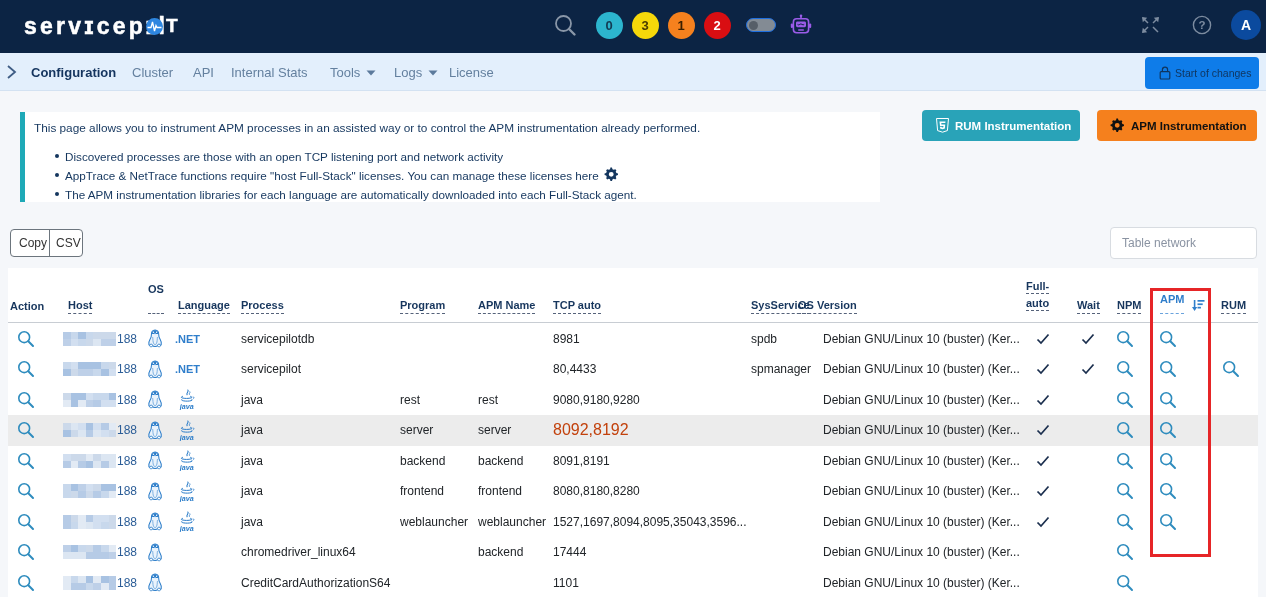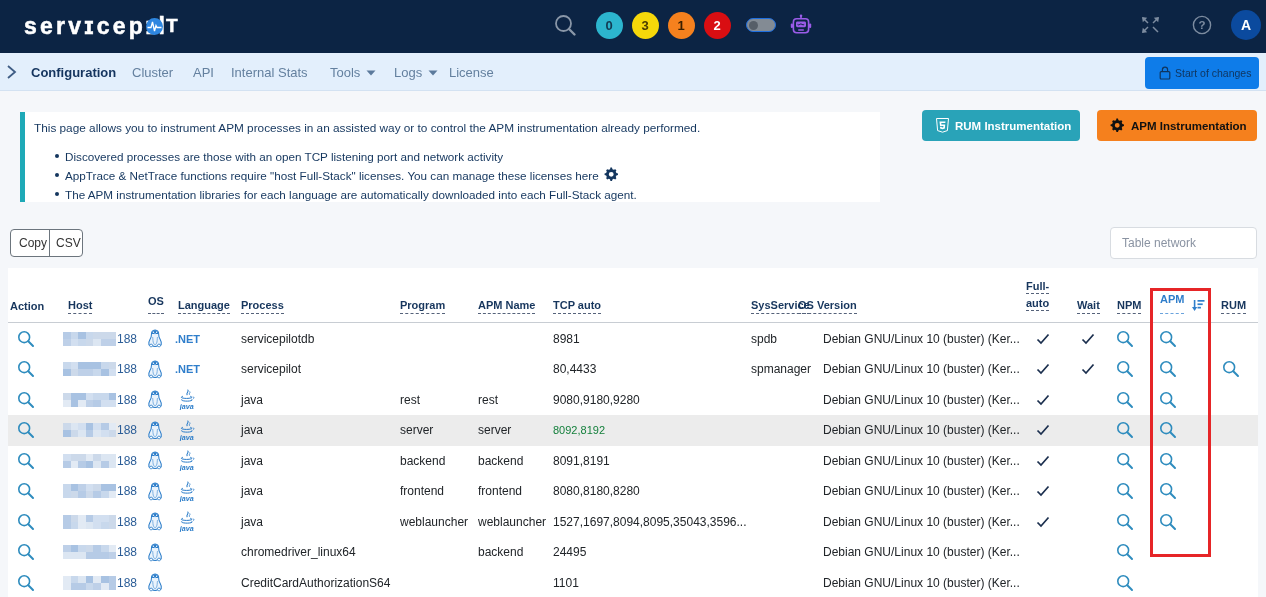--- a/index.html
+++ b/index.html
@@ -96,21 +96,21 @@
 <div style="position:absolute;left:10px;top:229px;width:73px;height:28px;background:#fff;border:1px solid #6c757d;border-radius:4px;box-sizing:border-box"></div>
 <div style="position:absolute;left:49px;top:229px;width:1px;height:28px;background:#6c757d"></div>
 <div style="position:absolute;left:19px;top:243px;transform:translateY(-50%);font-size:12px;color:#333;font-weight:normal;white-space:nowrap;">Copy</div>
 <div style="position:absolute;left:56px;top:243px;transform:translateY(-50%);font-size:12px;color:#333;font-weight:normal;white-space:nowrap;">CSV</div>
 <div style="position:absolute;left:1110px;top:227px;width:147px;height:32px;background:#fff;border:1px solid #d8dce1;border-radius:4px;box-sizing:border-box"></div>
 <div style="position:absolute;left:1122px;top:243px;transform:translateY(-50%);font-size:12px;color:#8a93a2;font-weight:normal;white-space:nowrap;">Table network</div>
 <div style="position:absolute;left:8px;top:268px;width:1250px;height:329px;background:#fff"></div>
 <div style="position:absolute;left:8px;top:322px;width:1250px;height:1px;background:#c8cdd3"></div>
 <div style="position:absolute;left:10px;bottom:283px;font-size:11px;font-weight:bold;color:#17365d;padding-bottom:2px;white-space:nowrap">Action</div>
 <div style="position:absolute;left:68px;bottom:283px;font-size:11px;font-weight:bold;color:#17365d;border-bottom:1px dashed #55627a;padding-bottom:2px;white-space:nowrap">Host</div>
-<div style="position:absolute;left:148px;bottom:283px;font-size:11px;font-weight:bold;color:#17365d;border-bottom:1px dashed #55627a;padding-bottom:6px;white-space:nowrap">OS</div>
+<div style="position:absolute;left:148px;bottom:283px;font-size:11px;font-weight:bold;color:#17365d;border-bottom:1px dashed #55627a;padding-bottom:18px;white-space:nowrap">OS</div>
 <div style="position:absolute;left:178px;bottom:283px;font-size:11px;font-weight:bold;color:#17365d;border-bottom:1px dashed #55627a;padding-bottom:2px;white-space:nowrap">Language</div>
 <div style="position:absolute;left:241px;bottom:283px;font-size:11px;font-weight:bold;color:#17365d;border-bottom:1px dashed #55627a;padding-bottom:2px;white-space:nowrap">Process</div>
 <div style="position:absolute;left:400px;bottom:283px;font-size:11px;font-weight:bold;color:#17365d;border-bottom:1px dashed #55627a;padding-bottom:2px;white-space:nowrap">Program</div>
 <div style="position:absolute;left:478px;bottom:283px;font-size:11px;font-weight:bold;color:#17365d;border-bottom:1px dashed #55627a;padding-bottom:2px;white-space:nowrap">APM Name</div>
 <div style="position:absolute;left:553px;bottom:283px;font-size:11px;font-weight:bold;color:#17365d;border-bottom:1px dashed #55627a;padding-bottom:2px;white-space:nowrap">TCP auto</div>
 <div style="position:absolute;left:751px;bottom:283px;font-size:11px;font-weight:bold;color:#17365d;border-bottom:1px dashed #55627a;padding-bottom:2px;white-space:nowrap">SysService</div>
 <div style="position:absolute;left:798px;bottom:283px;font-size:11px;font-weight:bold;color:#17365d;border-bottom:1px dashed #55627a;padding-bottom:2px;white-space:nowrap">OS Version</div>
 <div style="position:absolute;left:1026px;top:280px;font-size:11px;font-weight:bold;color:#17365d;border-bottom:1px dashed #55627a;padding-bottom:1px;display:inline-block">Full-</div>
 <div style="position:absolute;left:1026px;top:297px;font-size:11px;font-weight:bold;color:#17365d;border-bottom:1px dashed #55627a;padding-bottom:1px;display:inline-block">auto</div>
 <div style="position:absolute;left:1077px;bottom:283px;font-size:11px;font-weight:bold;color:#17365d;border-bottom:1px dashed #55627a;padding-bottom:2px;white-space:nowrap">Wait</div>
@@ -320,21 +320,21 @@
 <path d="M9.6 0.6 C12 2.4 7.2 3.9 9.3 6.1" fill="none" stroke="#2a7cc9" stroke-width="1.1"></path>
 <path d="M11.7 2.4 C13.1 3.4 10.3 4.4 11.5 5.8" fill="none" stroke="#2a7cc9" stroke-width="0.8"></path>
 <path d="M5 7.3 C3.2 7.7 2.8 8.4 4.2 8.9 C6.2 9.6 11 9.6 13 8.9 C14.4 8.4 14 7.7 12.2 7.3" fill="none" stroke="#2a7cc9" stroke-width="1"></path>
 <path d="M4.2 10.2 C2.9 10.8 3.8 11.6 5.8 11.9 C8.2 12.3 11.2 12.2 13 11.7 C14.5 11.3 14.6 10.6 13.5 10.1" fill="none" stroke="#2a7cc9" stroke-width="1"></path>
 <path d="M14.8 7.8 C16.2 8.1 16.4 9 15.2 9.7" fill="none" stroke="#2a7cc9" stroke-width="0.8"></path>
 <text x="8.8" y="19.6" font-family="Liberation Sans,sans-serif" font-size="7.2" fill="#2a7cc9" text-anchor="middle" font-weight="bold" font-style="italic">java</text>
 </svg>
 <div style="position:absolute;left:241px;top:430.25px;transform:translateY(-50%);font-size:12px;color:#212529;font-weight:normal;white-space:nowrap;">java</div>
 <div style="position:absolute;left:400px;top:430.25px;transform:translateY(-50%);font-size:12px;color:#212529;font-weight:normal;white-space:nowrap;">server</div>
 <div style="position:absolute;left:478px;top:430.25px;transform:translateY(-50%);font-size:12px;color:#212529;font-weight:normal;white-space:nowrap;">server</div>
-<div style="position:absolute;left:553px;top:430.25px;transform:translateY(-50%);font-size:11px;color:#15803d;font-weight:normal;white-space:nowrap;">8092,8192</div>
+<div style="position:absolute;left:553px;top:430.25px;transform:translateY(-50%);font-size:16px;color:#c2410c;font-weight:normal;white-space:nowrap;">8092,8192</div>
 <div style="position:absolute;left:823px;top:430.25px;transform:translateY(-50%);font-size:12px;color:#212529;font-weight:normal;white-space:nowrap;">Debian GNU/Linux 10 (buster) (Ker...</div>
 <svg style="position:absolute;left:1036px;top:424.25px" width="14" height="12" viewBox="0 0 14 12">
     <polyline points="1.5,6.5 5,10 12.5,1.5" fill="none" stroke="#1b2f4e" stroke-width="1.7"></polyline>
   </svg>
 <svg style="position:absolute;left:1116.0px;top:421.25px" width="18" height="18" viewBox="0 0 18 18">
     <circle cx="7.2" cy="7.2" r="5.4" fill="none" stroke="#2e8cbe" stroke-width="1.6"></circle>
     <line x1="11.3" y1="11.3" x2="16" y2="16" stroke="#2e8cbe" stroke-width="2.0" stroke-linecap="round"></line>
   </svg>
 <svg style="position:absolute;left:1159.0px;top:421.25px" width="18" height="18" viewBox="0 0 18 18">
     <circle cx="7.2" cy="7.2" r="5.4" fill="none" stroke="#2e8cbe" stroke-width="1.6"></circle>
@@ -531,21 +531,21 @@
 <path d="M8.5 1.2 C6 1.2 5.2 3 5.3 5.2 L11.7 5.2 C11.8 3 11 1.2 8.5 1.2 Z" fill="#2a7cc9"></path>
 <circle cx="6.9" cy="3.4" r="0.7" fill="#fff"></circle>
     <circle cx="10.1" cy="3.4" r="0.7" fill="#fff"></circle>
 <path d="M7.3 4.6 L9.7 4.6 L8.5 5.9 Z" fill="#9fc4e8"></path>
 <path d="M3.4 16.2 C2.4 17 2.6 18.3 3.6 18.6 C4.5 18.9 5.5 18.5 5.9 17.7 C6.2 17 5.8 16.3 5.1 16.1 C4.5 15.9 3.9 15.9 3.4 16.2 Z" fill="#fff" stroke="#2a7cc9" stroke-width="0.9"></path>
 <path d="M13.6 16.2 C14.6 17 14.4 18.3 13.4 18.6 C12.5 18.9 11.5 18.5 11.1 17.7 C10.8 17 11.2 16.3 11.9 16.1 C12.5 15.9 13.1 15.9 13.6 16.2 Z" fill="#fff" stroke="#2a7cc9" stroke-width="0.9"></path>
 <path d="M6 8.5 C6.3 11 6.2 13.5 7 15.2 C7.8 16.8 9.2 16.8 10 15.2 C10.8 13.5 10.7 11 11 8.5" fill="none" stroke="#5999d6" stroke-width="0.8"></path>
 </svg>
 <div style="position:absolute;left:241px;top:552.25px;transform:translateY(-50%);font-size:12px;color:#212529;font-weight:normal;white-space:nowrap;">chromedriver_linux64</div>
 <div style="position:absolute;left:478px;top:552.25px;transform:translateY(-50%);font-size:12px;color:#212529;font-weight:normal;white-space:nowrap;">backend</div>
-<div style="position:absolute;left:553px;top:552.25px;transform:translateY(-50%);font-size:12px;color:#212529;font-weight:normal;white-space:nowrap;">24495</div>
+<div style="position:absolute;left:553px;top:552.25px;transform:translateY(-50%);font-size:12px;color:#212529;font-weight:normal;white-space:nowrap;">17444</div>
 <div style="position:absolute;left:823px;top:552.25px;transform:translateY(-50%);font-size:12px;color:#212529;font-weight:normal;white-space:nowrap;">Debian GNU/Linux 10 (buster) (Ker...</div>
 <svg style="position:absolute;left:1116.0px;top:543.25px" width="18" height="18" viewBox="0 0 18 18">
     <circle cx="7.2" cy="7.2" r="5.4" fill="none" stroke="#2e8cbe" stroke-width="1.6"></circle>
     <line x1="11.3" y1="11.3" x2="16" y2="16" stroke="#2e8cbe" stroke-width="2.0" stroke-linecap="round"></line>
   </svg>
 <svg style="position:absolute;left:17.0px;top:573.75px" width="18" height="18" viewBox="0 0 18 18">
     <circle cx="7.2" cy="7.2" r="5.4" fill="none" stroke="#2e8cbe" stroke-width="1.6"></circle>
     <line x1="11.3" y1="11.3" x2="16" y2="16" stroke="#2e8cbe" stroke-width="2.0" stroke-linecap="round"></line>
   </svg>
 <div style="position:absolute;left:63px;top:575.75px;width:53px;height:14px;overflow:hidden;line-height:0">

